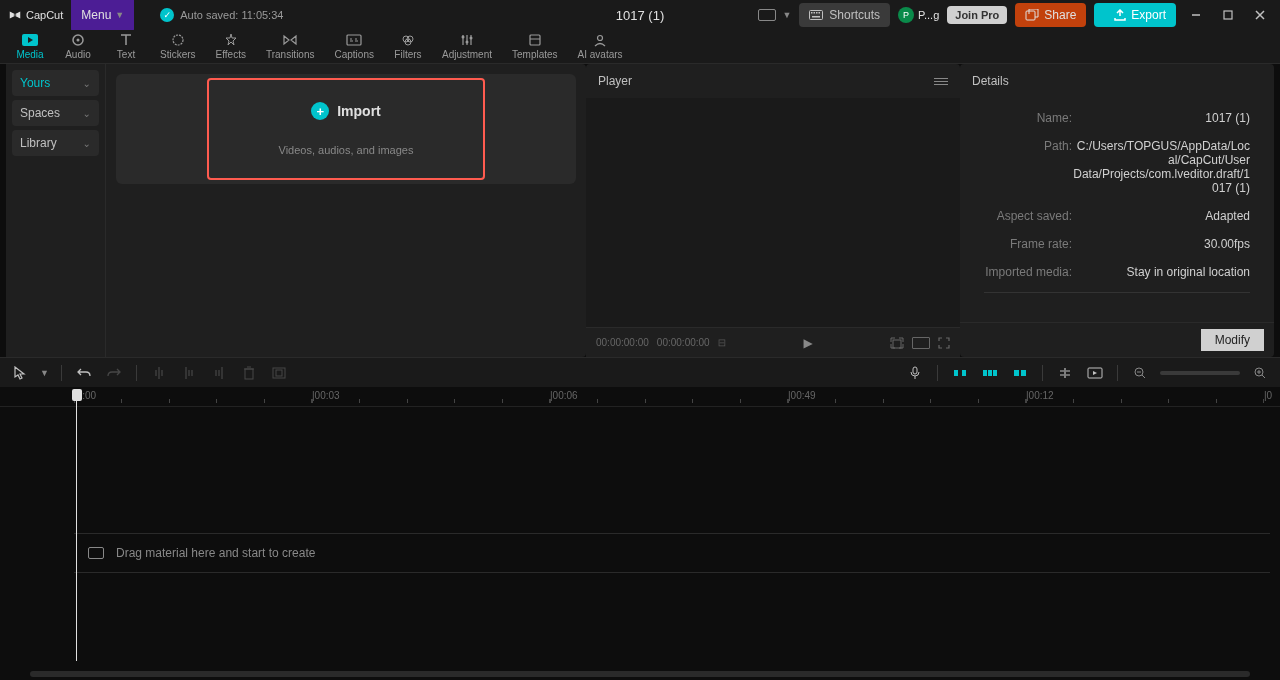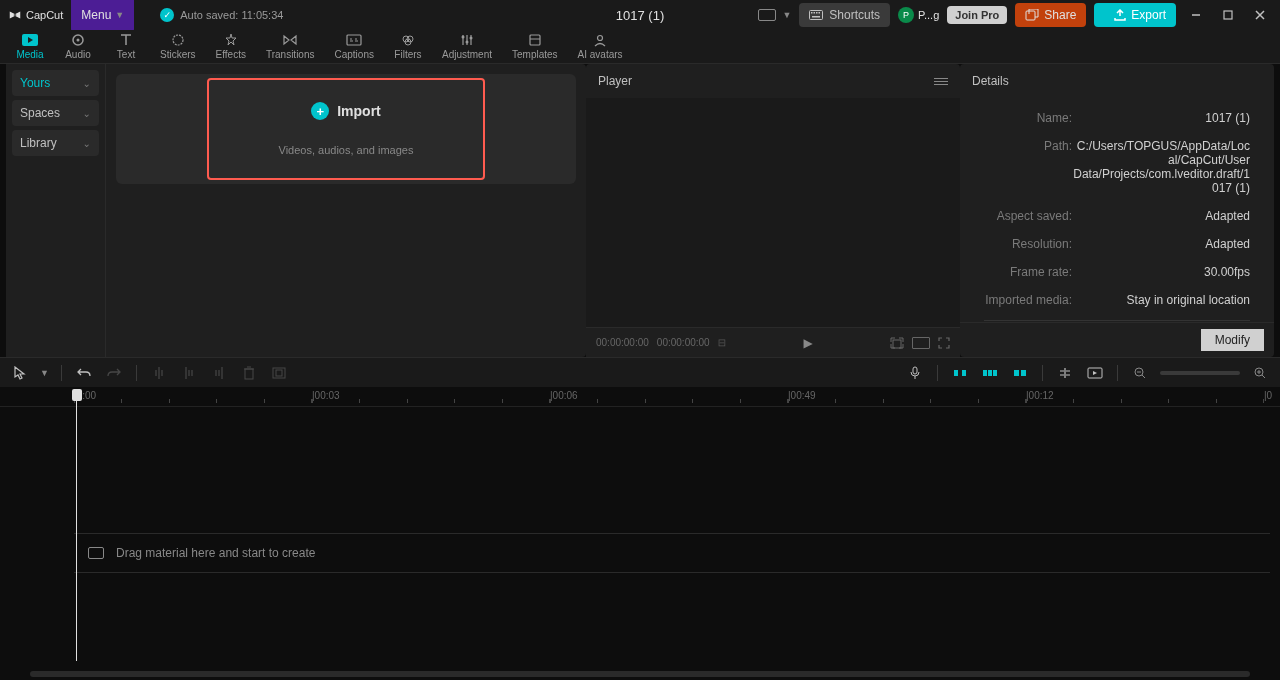--- a/index.html
+++ b/index.html
@@ -342,24 +342,20 @@
         </div>
       <div class="detail-row">
           <span class="detail-label">Path:</span>
           <span class="detail-value">C:/Users/TOPGUS/AppData/Local/CapCut/User Data/Projects/com.lveditor.draft/1017 (1)</span>
         </div>
       <div class="detail-row">
           <span class="detail-label">Aspect saved:</span>
           <span class="detail-value">Adapted</span>
         </div>
       <div class="detail-row">
-          <span class="detail-label">Resolution:</span>
-          <span class="detail-value">Adapted</span>
-        </div>
-      <div class="detail-row">
           <span class="detail-label">Frame rate:</span>
           <span class="detail-value">30.00fps</span>
         </div>
       <div class="detail-row">
           <span class="detail-label">Imported media:</span>
           <span class="detail-value">Stay in original location</span>
         </div>
       <div class="detail-sep"></div>
 
     </div>

